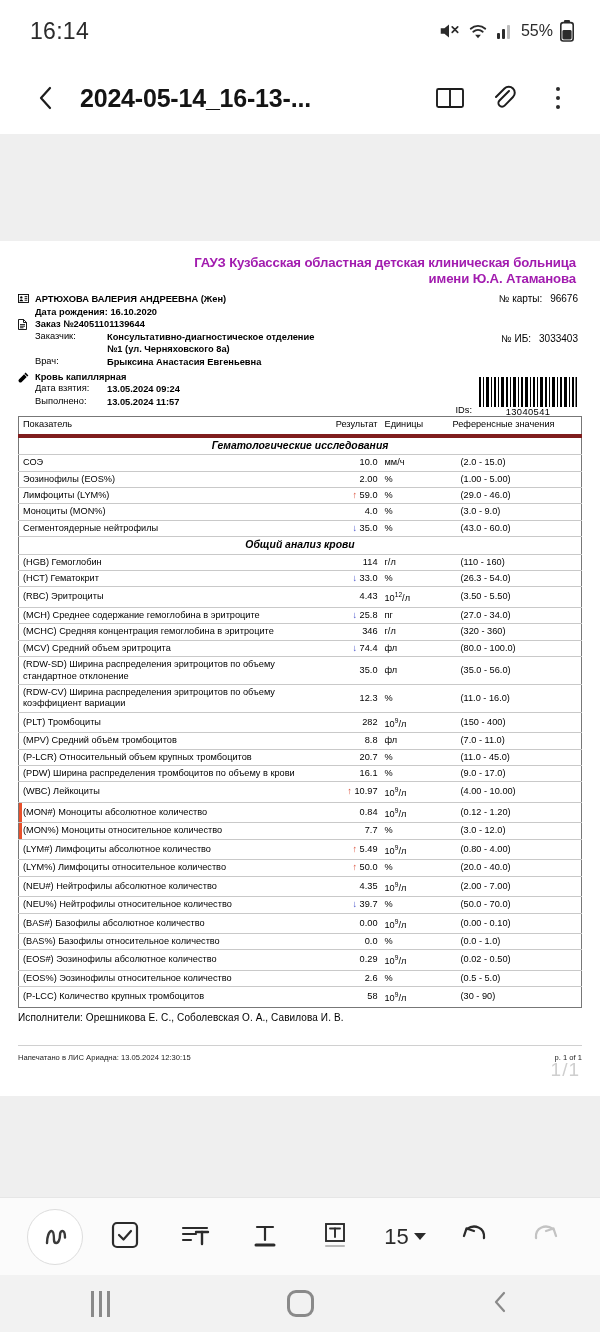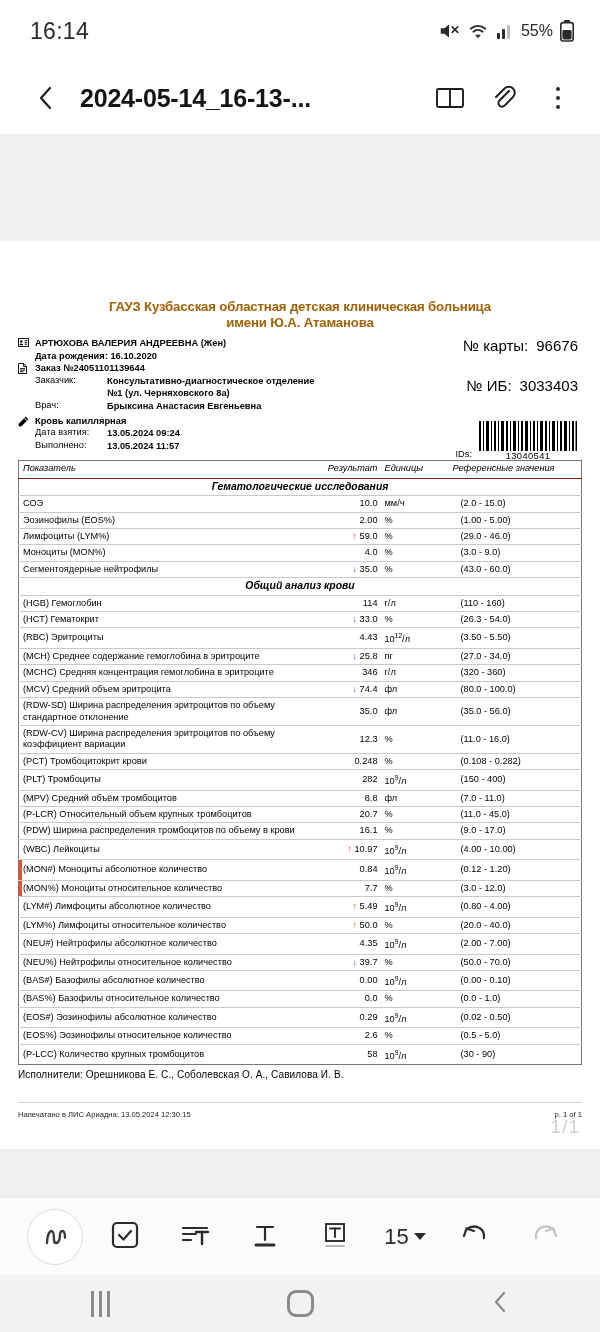--- a/index.html
+++ b/index.html
@@ -31,31 +31,31 @@
   .icon-btn{ width:40px; height:40px; display:flex; align-items:center; justify-content:center; }
   .kebab{ display:flex; flex-direction:column; gap:5px; align-items:center; }
   .kebab i{ width:4px; height:4px; border-radius:50%; background:#2b2b2b; display:block; }
   
   .viewer{ background:#efefef; height:1063px; padding-top:107px; position:relative; }
   .page{
     background:#fff; width:600px; min-height:855px; padding:14px 18px 0 18px;
     position:relative;
   }
   .doc-title{
-    text-align:center; font-weight:bold; font-size:13.2px; line-height:16px;
-    letter-spacing:-.15px; padding:0 6px; color:#a16207;margin-top:44px;
+    text-align:right; font-weight:bold; font-size:13.2px; line-height:16px;
+    letter-spacing:-.15px; padding:0 6px; color:#a21caf;
   }
   
   .hdr{ margin-top:6px; font-size:9.3px; color:#000; position:relative; }
   .hrow{ display:flex; align-items:flex-start; min-height:12px; }
   .hicon{ width:17px; flex:0 0 17px; padding-top:1px; }
   .hicon svg{ display:block; }
   .hlabel{ width:72px; flex:0 0 72px; }
   .hval{ flex:1; line-height:12.6px;font-weight:bold; }
-  .hright{ position:absolute; right:4px; font-size:15px; white-space:nowrap; }
+  .hright{ position:absolute; right:4px; font-size:10px; white-space:nowrap; }
   .hright b{ font-weight:normal; }
   .hright .num{ margin-left:8px; }
   .barcode-wrap{
     position:absolute; right:4px; top:84px; display:flex; align-items:flex-end; gap:6px;
   }
   .barcode-lbl{ font-size:9.3px; padding-bottom:2px;margin-top:10px; }
   .barcode-col{ text-align:center; }
   .barcode{ height:30px; width:100px; display:block; }
   .barcode-num{ font-size:9.3px; letter-spacing:.4px; margin-top:0px; }
   
@@ -66,21 +66,21 @@
   }
   table.results td{
     border-top:1px solid #c9c9c9; padding:2px 0 2px 0; vertical-align:middle;
     line-height:11.4px;
   }
   table.results tr:first-child td{ border-top:none; }
   .c-name{ width:288px; padding-left:4px !important; }
   .c-res{ width:74px; text-align:right; padding-right:3px !important; }
   .c-unit{ width:58px; text-align:left; padding-left:4px !important; }
   .c-ref{ width:auto; text-align:left; padding-left:22px !important; }
-  .thead td{ font-style:italic; border-bottom:1px solid #7f1d1d; padding-bottom:3px !important; }
+  .thead td{ border-bottom:4px solid #7f1d1d; padding-bottom:3px !important; }
   .thead .c-ref{ padding-left:14px !important; }
   .section td{
     text-align:center; font-style:italic; font-weight:bold; font-size:10.4px;
     padding:2px 0 3px 0 !important; border-top:1px solid #c9c9c9;
   }
   .arrow-up{ color:#d8452e; font-weight:bold; }
   .arrow-dn{ color:#3a47c8; font-weight:bold; }
   tr.flagged td.c-name{ box-shadow:inset 3px 0 0 0 #e8512c; }
   sup{ font-size:6.6px; vertical-align:super; }
   
@@ -391,26 +391,20 @@
             <td class="c-unit">фл</td>
             <td class="c-ref">(35.0 - 56.0)</td>
           </tr>
           <tr>
             <td class="c-name">(RDW-CV) Ширина распределения эритроцитов по объему коэффициент вариации</td>
             <td class="c-res">12.3</td>
             <td class="c-unit">%</td>
             <td class="c-ref">(11.0 - 16.0)</td>
           </tr>
           <tr>
-            <td class="c-name">(PCT) Тромбоцитокрит крови</td>
-            <td class="c-res">0.248</td>
-            <td class="c-unit">%</td>
-            <td class="c-ref">(0.108 - 0.282)</td>
-          </tr>
-          <tr>
             <td class="c-name">(PLT) Тромбоциты</td>
             <td class="c-res">282</td>
             <td class="c-unit">10<sup>9</sup>/л</td>
             <td class="c-ref">(150 - 400)</td>
           </tr>
           <tr>
             <td class="c-name">(MPV) Средний объём тромбоцитов</td>
             <td class="c-res">8.8</td>
             <td class="c-unit">фл</td>
             <td class="c-ref">(7.0 - 11.0)</td>

